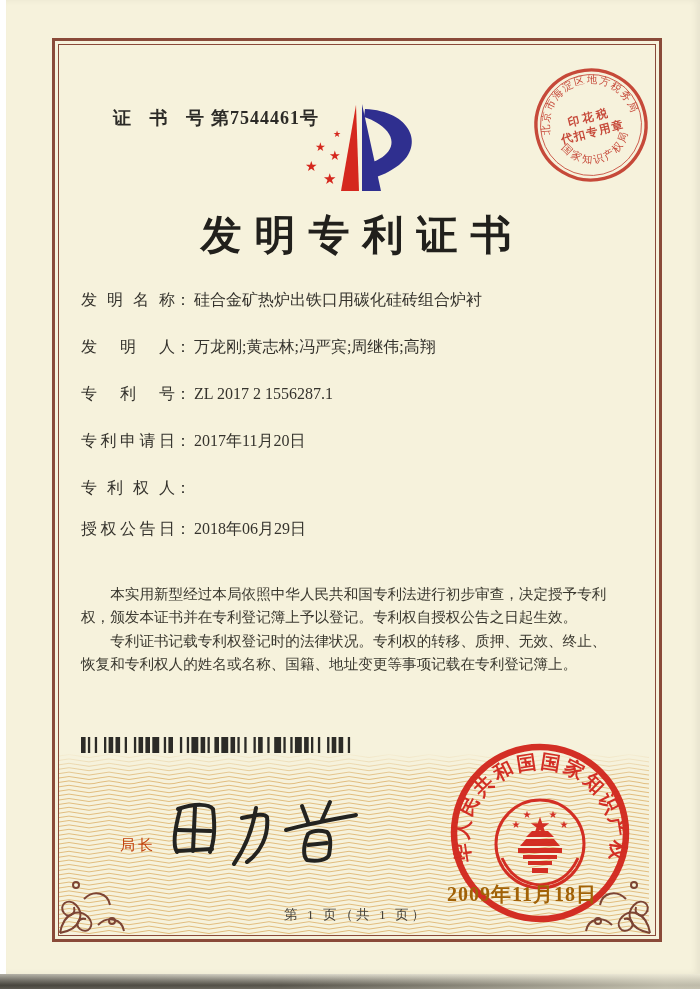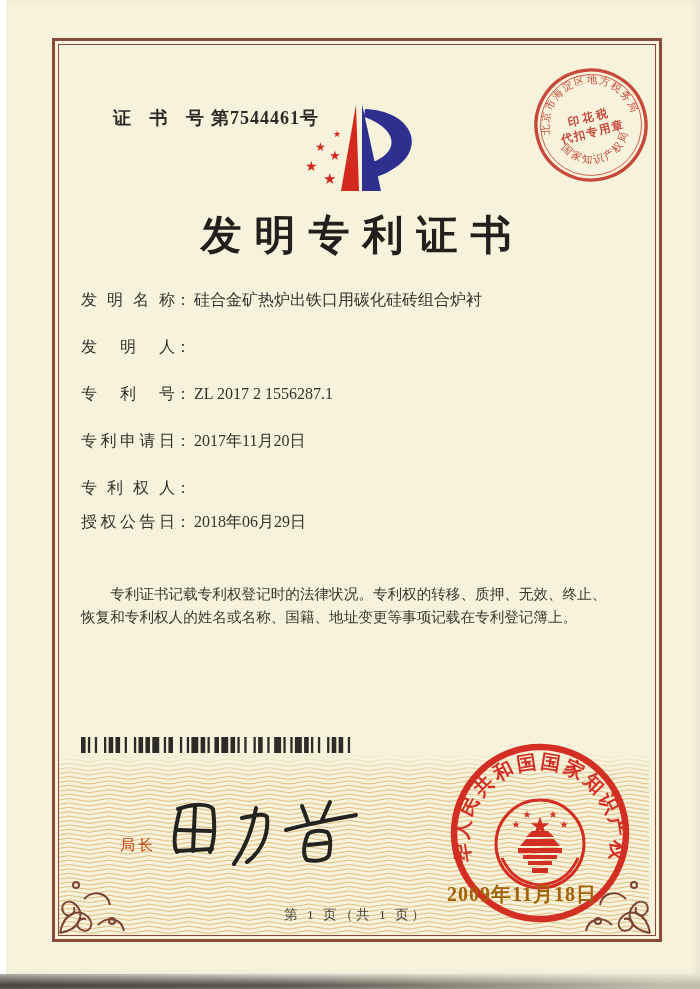--- a/index.html
+++ b/index.html
@@ -55,21 +55,21 @@
   }
   .fields{position:absolute;left:75px;top:288px;width:530px;z-index:2;}
   .f-row{display:flex;align-items:flex-end;font-size:16px;color:#35332d;line-height:24px;}
   .f-row.mb1{margin-bottom:23px;}
   .f-label{
     display:inline-block;width:94px;flex:0 0 94px;
     text-align:justify;text-align-last:justify;text-justify:inter-character;
   }
   .f-colon{flex:0 0 auto;margin-right:3px;}
   .f-value{max-width:412px;}
-  .f-row.tight{margin-bottom:10px;}
+  .f-row.tight{margin-bottom:17px;}
   .paras{position:absolute;left:75px;top:583px;width:532px;z-index:2;
     font-size:14.6px;line-height:23.4px;color:#3a382f;}
   .paras p{margin:0;text-indent:2em;}
   .barcode{position:absolute;left:75px;top:737px;width:346px;height:16px;z-index:2;}
   .signer{position:absolute;left:114px;top:836px;z-index:2;
     font-size:15px;letter-spacing:3px;color:#c2410c;}
   .signature{position:absolute;left:150px;top:778px;width:210px;height:105px;z-index:2;}
   .seal{position:absolute;left:434px;top:740px;width:200px;height:186px;z-index:2;opacity:.95;}
   .issue-date{position:absolute;left:441px;top:881px;z-index:3;
     font-size:20px;color:#a16207;font-weight:600;letter-spacing:1px;}
@@ -170,20 +170,21 @@
 
   <div class="fields">
     <div class="f-row mb1">
       <span class="f-label">发明名称</span>
         <span class="f-colon">：</span>
         <span class="f-value">硅合金矿热炉出铁口用碳化硅砖组合炉衬</span>
     </div>
     <div class="f-row mb1">
       <span class="f-label">发明人</span>
         <span class="f-colon">：</span>
+        <span class="f-value">万龙刚;黄志林;冯严宾;周继伟;高翔</span>
     </div>
     <div class="f-row mb1">
       <span class="f-label">专利号</span>
         <span class="f-colon">：</span>
         <span class="f-value">ZL 2017 2 1556287.1</span>
     </div>
     <div class="f-row mb1">
       <span class="f-label">专利申请日</span>
         <span class="f-colon">：</span>
         <span class="f-value">2017年11月20日</span>
@@ -193,20 +194,21 @@
         <span class="f-colon">：</span>
     </div>
     <div class="f-row">
       <span class="f-label">授权公告日</span>
         <span class="f-colon">：</span>
         <span class="f-value">2018年06月29日</span>
     </div>
   </div>
 
   <div class="paras">
+    <p>本实用新型经过本局依照中华人民共和国专利法进行初步审查，决定授予专利权，颁发本证书并在专利登记簿上予以登记。专利权自授权公告之日起生效。</p>
     <p>专利证书记载专利权登记时的法律状况。专利权的转移、质押、无效、终止、恢复和专利权人的姓名或名称、国籍、地址变更等事项记载在专利登记簿上。</p>
   </div>
 
   <svg class="barcode" id="barcode-svg" viewBox="0 0 346 16">
       <rect x="0" y="0" width="4.6" height="16" fill="#2c2b27"></rect>
       <rect x="6.8999999999999995" y="0" width="2.3" height="16" fill="#2c2b27"></rect>
       <rect x="13.799999999999999" y="0" width="2.3" height="16" fill="#2c2b27"></rect>
       <rect x="22.999999999999996" y="0" width="2.3" height="16" fill="#2c2b27"></rect>
       <rect x="27.599999999999998" y="0" width="4.6" height="16" fill="#2c2b27"></rect>
       <rect x="34.49999999999999" y="0" width="4.6" height="16" fill="#2c2b27"></rect>

